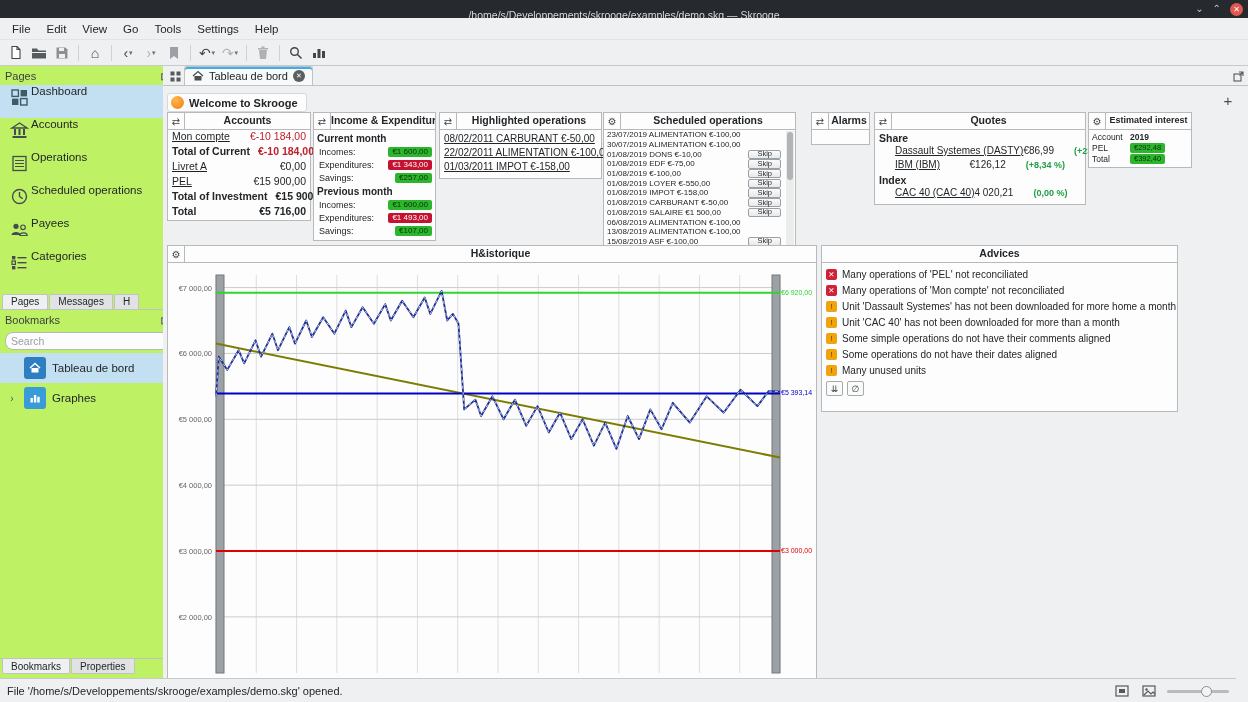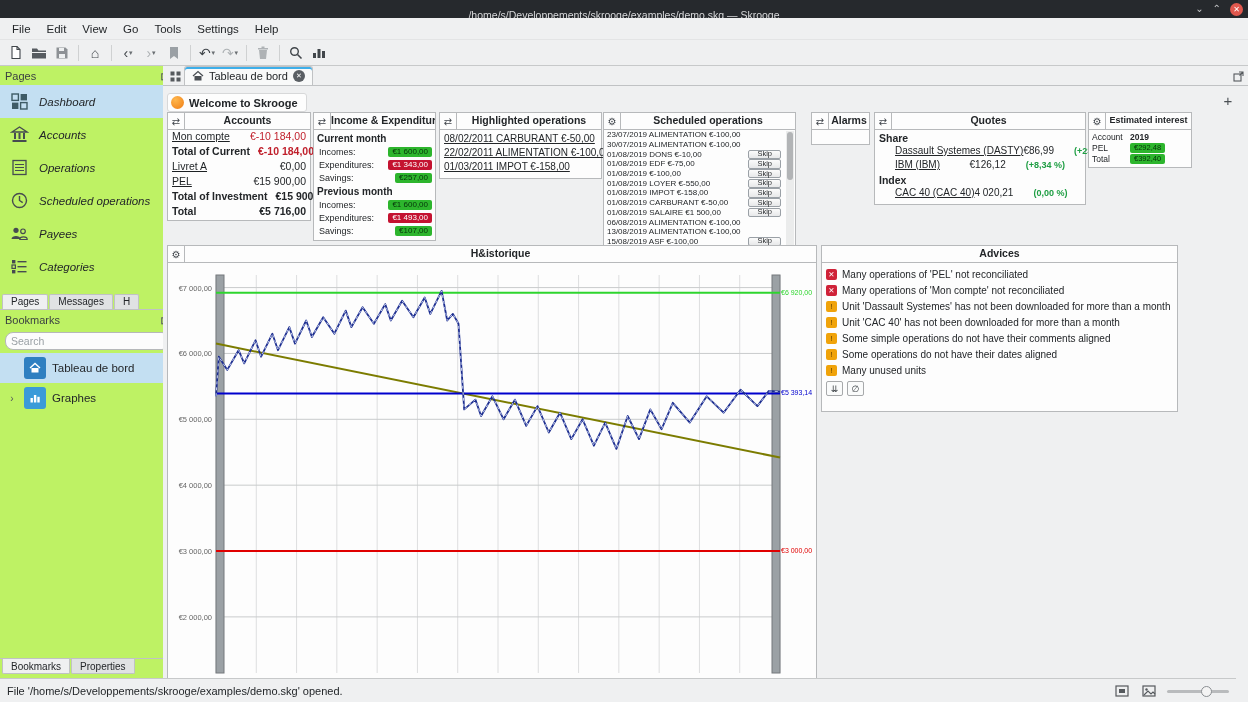--- a/index.html
+++ b/index.html
@@ -22,21 +22,21 @@
 .tb-glyph.disabled{color:#aeb2b5;}
 .tb-caret{font-size:7px;color:#6a6e72;margin-left:1px;}
 
 
 .dock{position:absolute;top:66px;left:0;width:196px;bottom:24px;background:#bef264;border-right:1px solid #bfc1c3;display:flex;flex-direction:column;}
 .panel-hd{height:19px;display:flex;align-items:center;padding:0 5px;font-size:11px;color:#3a3e42;flex:0 0 auto;}
 .panel-hd .hd-spacer{flex:1;}
 .hd-btn{width:14px;height:14px;display:flex;align-items:center;justify-content:center;margin-left:3px;}
 .hd-close{width:12px;height:12px;border-radius:50%;background:#5a5f64;color:#fff;font-size:7px;display:flex;align-items:center;justify-content:center;}
 .pages-list{flex:0 0 auto;}
-.page-item{height:33px;display:flex;align-items:center;gap:8px;padding-left:7px;font-size:11.5px;font-style:italic;}
+.page-item{height:33px;display:flex;align-items:flex-start;padding-left:7px;font-size:11.5px;}
 .page-item.selected{background:#c3dff2;}
 .page-item .p-icon{width:24px;height:24px;display:flex;align-items:center;justify-content:center;}
 .mini-tabs{display:flex;align-items:flex-end;height:19px;border-bottom:1px solid #c0c2c4;padding-left:2px;flex:0 0 auto;margin-top:8px;}
 .mini-tab{border:1px solid #c0c2c4;border-bottom:none;background:#e0e2e3;padding:1px 8px 2px;font-size:10px;border-radius:2px 2px 0 0;margin-right:1px;white-space:nowrap;}
 .mini-tab.active{background:#eff0f1;}
 .tab-arrows{margin-left:auto;display:flex;}
 .tab-arrow{width:13px;height:15px;display:flex;align-items:center;justify-content:center;font-size:10px;color:#55595d;}
 .search-row{display:flex;align-items:center;padding:3px 5px;gap:3px;flex:0 0 auto;}
 .search-input{flex:1;height:18px;border:1px solid #b6b8ba;border-radius:8px;background:#fcfcfc;padding:0 5px;font-size:10.5px;font-family:"Liberation Sans",sans-serif;color:#232629;}
 .search-input::placeholder{color:#9aa0a5;}
@@ -653,21 +653,21 @@
         <div class="adv-row">
             <span class="adv-ic sev-high">✕</span>
             <span>Many operations of 'PEL' not reconciliated</span>
           </div>
         <div class="adv-row">
             <span class="adv-ic sev-high">✕</span>
             <span>Many operations of 'Mon compte' not reconciliated</span>
           </div>
         <div class="adv-row">
             <span class="adv-ic sev-warn">!</span>
-            <span>Unit 'Dassault Systemes' has not been downloaded for more than a month</span>
+            <span>Unit 'Dassault Systemes' has not been downloaded for more home a month</span>
           </div>
         <div class="adv-row">
             <span class="adv-ic sev-warn">!</span>
             <span>Unit 'CAC 40' has not been downloaded for more than a month</span>
           </div>
         <div class="adv-row">
             <span class="adv-ic sev-warn">!</span>
             <span>Some simple operations do not have their comments aligned</span>
           </div>
         <div class="adv-row">

